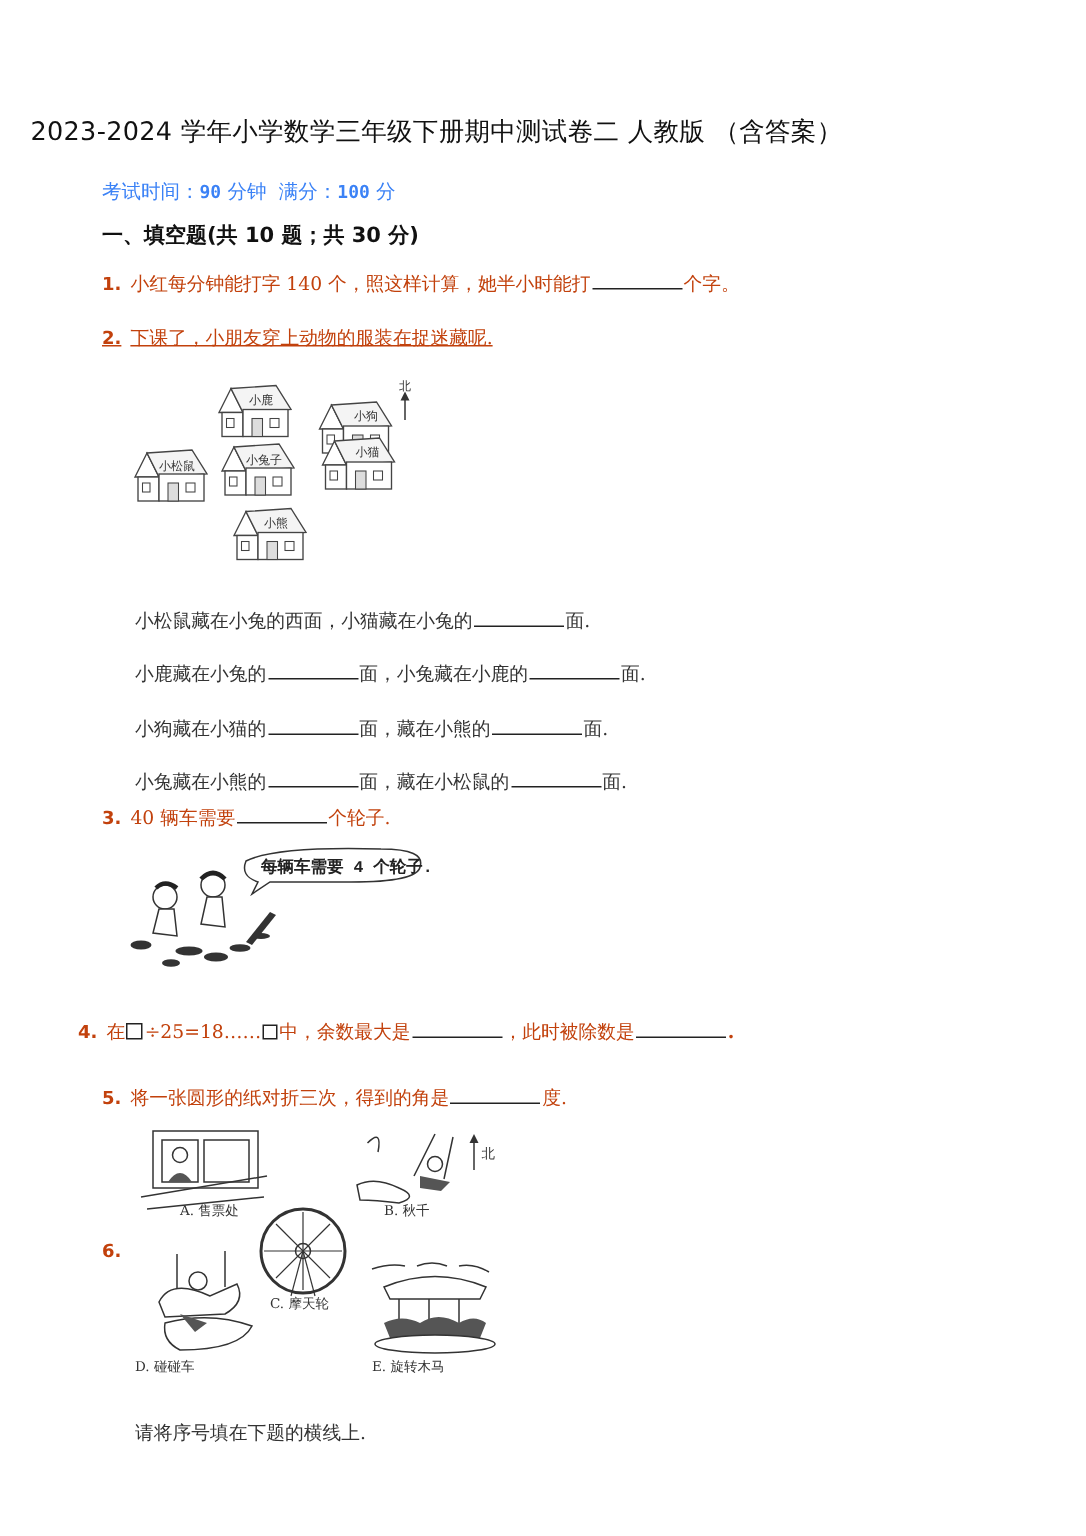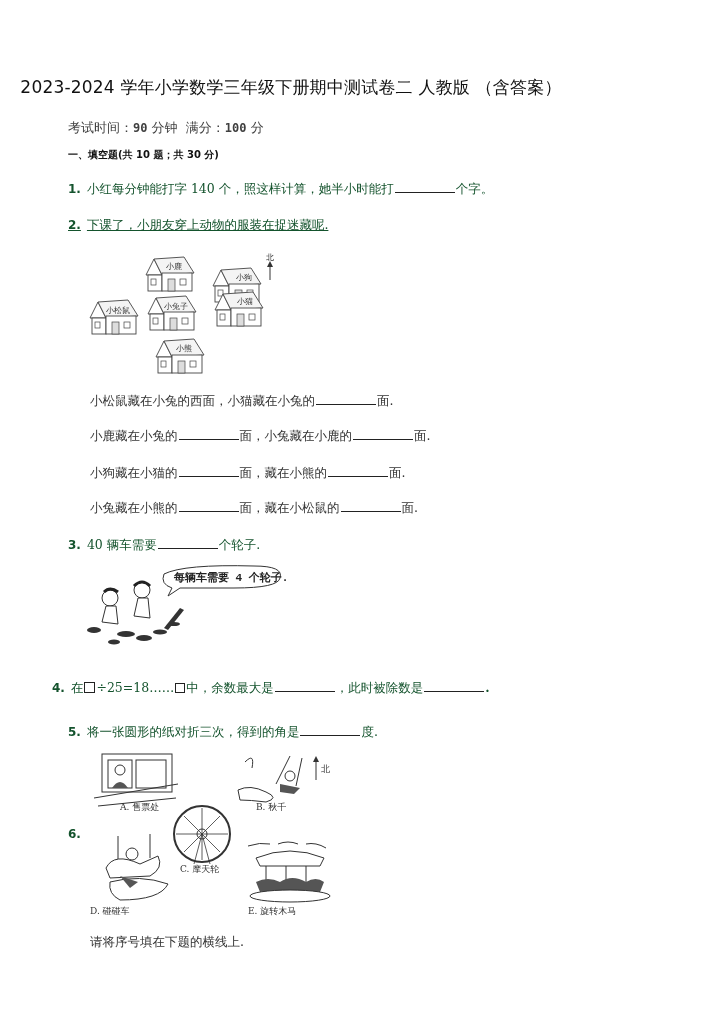--- a/index.html
+++ b/index.html
@@ -1,26 +1,26 @@
 <!DOCTYPE html>
 <html><head>
 <meta charset="utf-8">
 <style>
   * { margin:0; padding:0; box-sizing:border-box; }
   html, body { width:724px; height:1024px; background:#ffffff; overflow:hidden; }
   body { position:relative; font-family:"DejaVu Serif","Liberation Serif",serif; color:#222; }
   .abs { position:absolute; }
   .title { left:0; width:582px; top:76px; text-align:center; font-family:"DejaVu Sans","Liberation Sans",sans-serif; font-size:17px; color:#111; letter-spacing:0.2px; }
-  .meta { left:68px; top:119px; font-size:13px; color:#404040; }
+  .meta { left:68px; top:119px; font-size:13px; color:#3b82f6; }
   .meta b { font-family:"DejaVu Sans Mono","Liberation Mono",monospace; font-weight:bold; font-size:12px; }
-  .section { left:68px; top:148px; font-size:10px; font-weight:bold; font-family:"DejaVu Sans","Liberation Sans",sans-serif; color:#111; }
-  .q { font-size:12.5px; color:#14532d; white-space:nowrap; }
+  .section { left:68px; top:148px; font-size:14px; font-weight:bold; font-family:"DejaVu Sans","Liberation Sans",sans-serif; color:#111; }
+  .q { font-size:12.5px; color:#c2410c; white-space:nowrap; }
   .qn { font-family:"DejaVu Sans","Liberation Sans",sans-serif; font-weight:bold; font-size:12px; margin-right:6px; }
   .blank { display:inline-block; width:60px; border-bottom:1px solid #222; height:13px; vertical-align:baseline; margin:0 1px; }
-  .sub { left:90px; font-size:12.5px; color:#333; white-space:nowrap; }
+  .sub { left:90px; font-size:12.5px; color:#333; white-space:nowrap;margin-top:13px; }
   .house-label { font-size:8px; fill:#333; }
   .cap { font-size:9px; fill:#333; }
 </style>
 </head>
 <body>
 
 <div class="abs title">2023-2024 学年小学数学三年级下册期中测试卷二 人教版 （含答案）</div>
 
 <div class="abs meta">
   <span>考试时间：</span><b>90</b>

